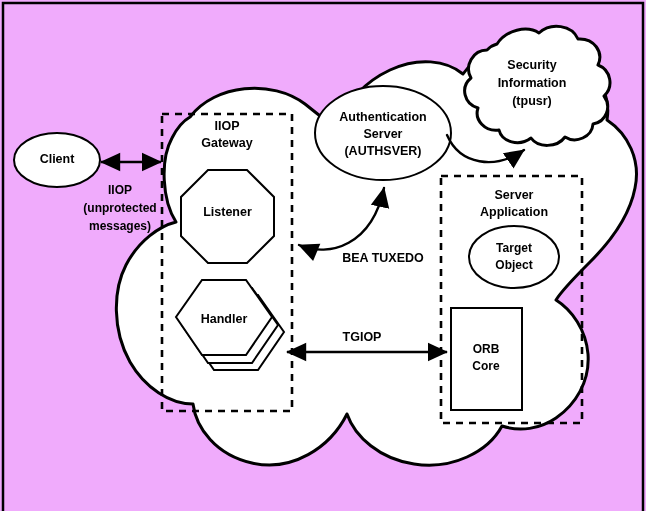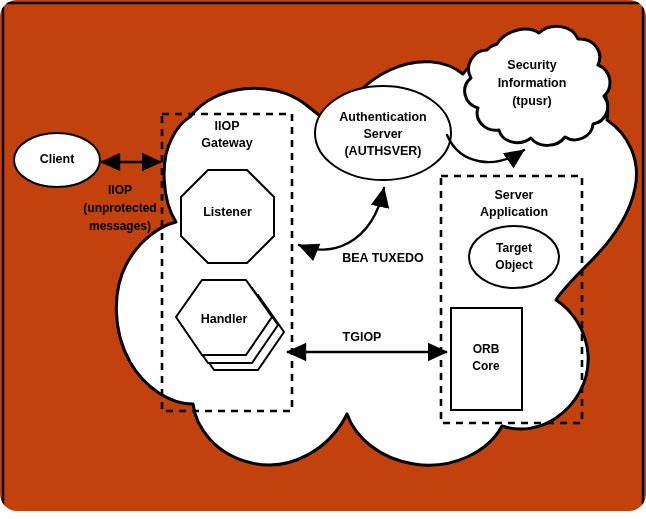--- a/index.html
+++ b/index.html
@@ -8,23 +8,22 @@
     padding: 0;
     background: #ffffff;
   }
   body {
     font-family: "Liberation Sans", sans-serif;
   }
   #diagram-root {
     position: relative;
     width: 646px;
     height: 511px;
-    background: #c2410c;
+    background: #f0abfc;
     overflow: hidden;
-    border-radius: 17px;
   }
   svg#diagram-svg {
     display: block;
     width: 646px;
     height: 519px;
   }
   .cloud-path {
     fill: #ffffff;
     stroke: #000000;
     stroke-width: 3;

